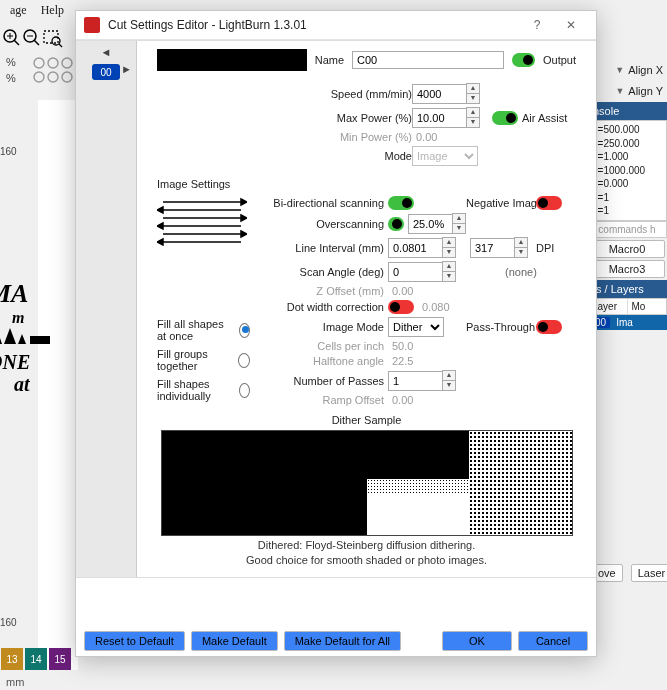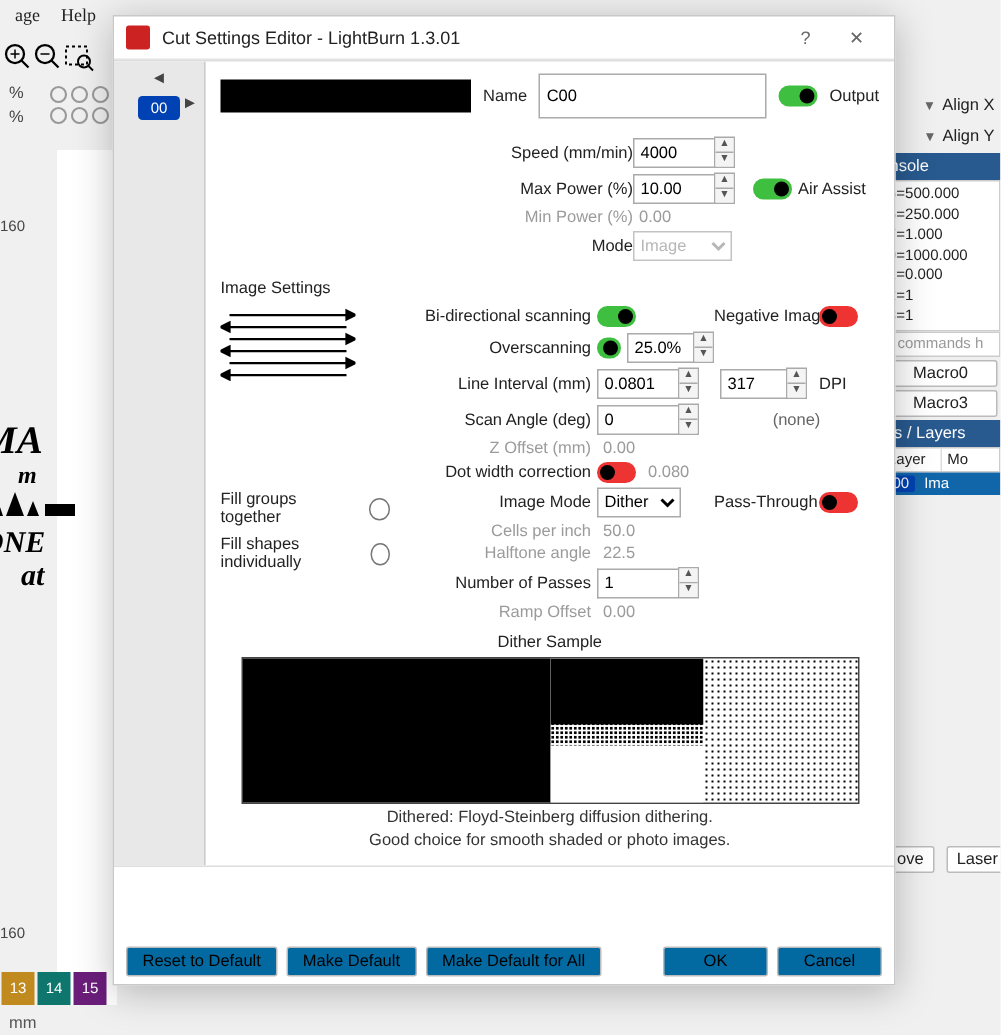--- a/index.html
+++ b/index.html
@@ -24,26 +24,26 @@
   
   .dialog{position:absolute;left:75px;top:10px;width:520px;height:645px;background:#fff;border:1px solid #c8c8c8;box-shadow:0 4px 24px rgba(0,0,0,.25);display:flex;flex-direction:column;}
   .titlebar{height:28px;display:flex;align-items:center;padding:0 8px;border-bottom:1px solid #e4e4e4;}
   .titlebar .icon{width:16px;height:16px;background:#c22;border-radius:2px;margin-right:8px;}
   .titlebar .title{flex:1;font-size:12px;}
   .titlebar .winbtn{width:34px;height:24px;display:flex;align-items:center;justify-content:center;color:#666;}
   .body{flex:1;display:flex;overflow:hidden;border-top:1px solid #ddd;}
   .leftcol{width:52px;background:#e8e8e8;border-right:1px solid #ccc;padding:6px 4px;display:flex;flex-direction:column;align-items:center;gap:6px;}
   .leftcol .layerchip{width:28px;height:16px;border-radius:3px;background:#0042b3;color:#fff;font-size:10px;display:flex;align-items:center;justify-content:center;}
   .leftcol .arrow{color:#444;font-size:11px;line-height:1}
-  .main{flex:1;padding:8px 10px 4px;display:flex;flex-direction:column;overflow:hidden;font-size:11px;}
+  .main{flex:1;padding:8px 20px 4px;display:flex;flex-direction:column;overflow:hidden;font-size:11px;}
   
   .toprow{display:flex;align-items:center;gap:8px;margin-bottom:12px;}
   .colorblock{width:170px;height:22px;background:#000;}
   .lbl{text-align:right;white-space:nowrap;}
-  input.txt{border:1px solid #aaa;padding:2px 4px;font-size:11px;height:30px;box-sizing:border-box;}
+  input.txt{border:1px solid #aaa;padding:2px 4px;font-size:11px;height:18px;box-sizing:border-box;}
   .spin{display:flex;align-items:center;}
   .spin input{width:54px;border:1px solid #aaa;border-right:none;height:20px;padding:2px 4px;box-sizing:border-box;font-size:11px;}
   .spinbtns{display:flex;flex-direction:column;border:1px solid #aaa;}
   .spinbtns span{width:12px;height:9px;font-size:7px;line-height:8px;text-align:center;background:#f4f4f4;color:#555;}
   .spinbtns span:first-child{border-bottom:1px solid #aaa;}
   
   .toggle{width:26px;height:14px;border-radius:7px;position:relative;display:inline-block;vertical-align:middle;}
   .toggle::after{content:"";position:absolute;width:10px;height:10px;border-radius:50%;top:2px;}
   .toggle.on{background:#3fbf3f;} .toggle.on::after{right:2px;background:#000;}
   .toggle.off{background:#e33;} .toggle.off::after{left:2px;background:#000;}
@@ -56,21 +56,21 @@
   
   .scandiag{width:90px;height:50px;}
   
   .radio{width:13px;height:13px;border:1px solid #777;border-radius:50%;display:inline-block;position:relative;vertical-align:middle;background:#fff;}
   .radio.checked::after{content:"";position:absolute;left:2px;top:2px;width:7px;height:7px;background:#1976d2;border-radius:50%;}
   
   .dither-title{text-align:center;margin-top:8px;}
   .dither-caption{text-align:center;color:#333;line-height:1.3;margin-bottom:6px;}
   
   .footer{display:flex;align-items:center;border-top:1px solid #ddd;padding:5px 8px;gap:6px;}
-  .footer .fbtn{border:1px solid #bbb;background:#0369a1;border-radius:2px;padding:3px 10px;font-size:11px;margin-top:48px;}
+  .footer .fbtn{border:1px solid #bbb;background:#3b82f6;border-radius:2px;padding:3px 10px;font-size:11px;margin-top:48px;}
   .footer .spacer{flex:1;}
   
   .rightlbl{white-space:nowrap;text-align:right;padding-right:4px;}
   
   
   .dsamp{width:410px;height:138px;margin:4px auto 2px;display:flex;border:1px solid #444;}
   .dcell{flex:1;position:relative;overflow:hidden;}
   .ds1{background:#000;}
   .ds2{background:radial-gradient(circle,#000 1px,transparent 1px);background-size:2px 2px;}
   .ds3 .top{position:absolute;top:0;left:0;right:0;height:46%;background:#000;}
@@ -266,20 +266,24 @@
                 <line x1="6" y1="30" x2="84" y2="30"></line>
                   <polygon points="6,27 0,30 6,33" fill="#000"></polygon>
                 <line x1="6" y1="38" x2="84" y2="38"></line>
                   <polygon points="84,35 90,38 84,41" fill="#000"></polygon>
                 <line x1="6" y1="46" x2="84" y2="46"></line>
                   <polygon points="6,43 0,46 6,49" fill="#000"></polygon>
               </g>
             </svg>
             <div style="height:70px"></div>
             <div style="display:flex;align-items:center;justify-content:flex-end;gap:8px;margin-bottom:6px">
+              <span>Fill all shapes at once</span>
+              <span class="radio checked"></span>
+            </div>
+            <div style="display:flex;align-items:center;justify-content:flex-end;gap:8px;margin-bottom:6px">
               <span>Fill groups together</span>
               <span class="radio"></span>
             </div>
             <div style="display:flex;align-items:center;justify-content:flex-end;gap:8px">
               <span>Fill shapes individually</span>
               <span class="radio"></span>
             </div>
           </div>
 
           <div style="flex:1">

